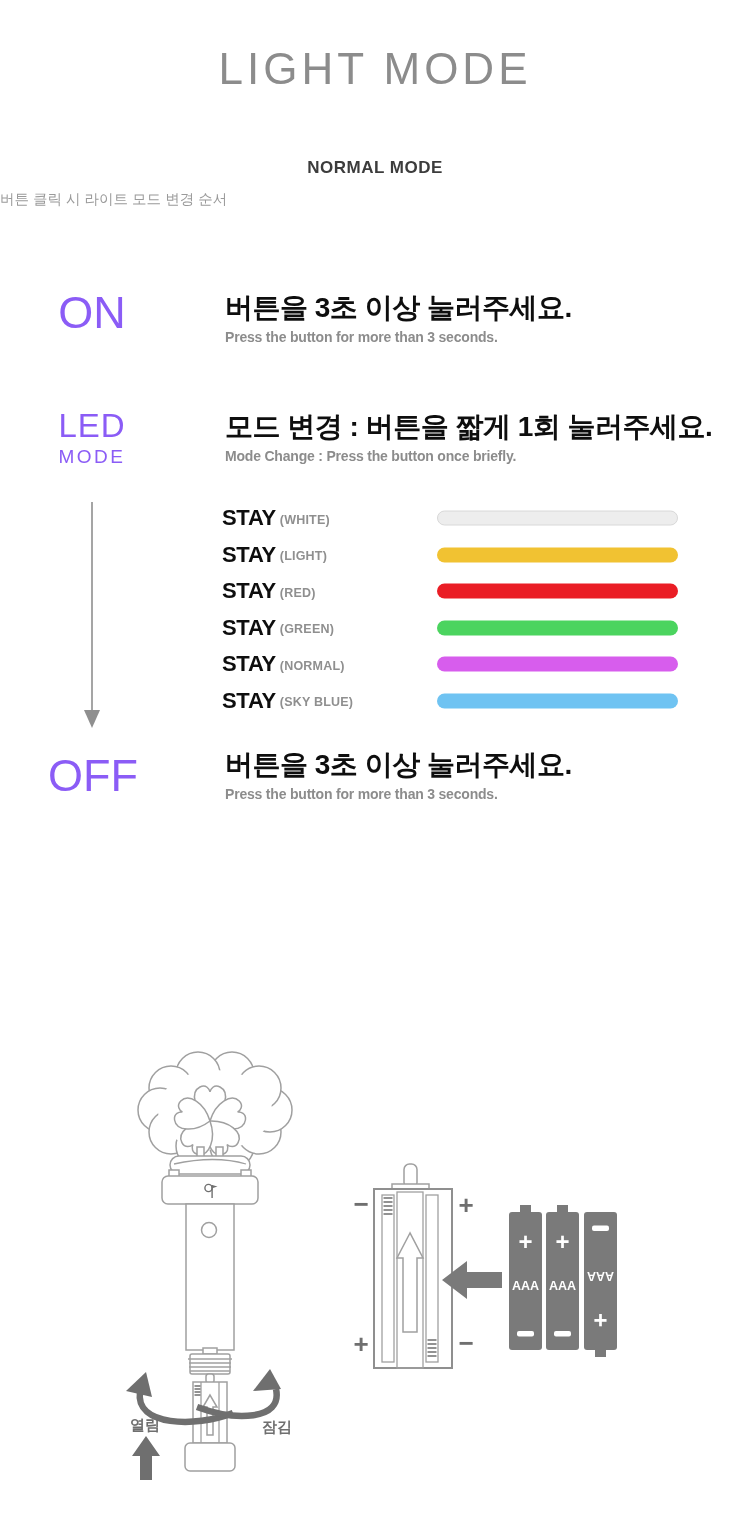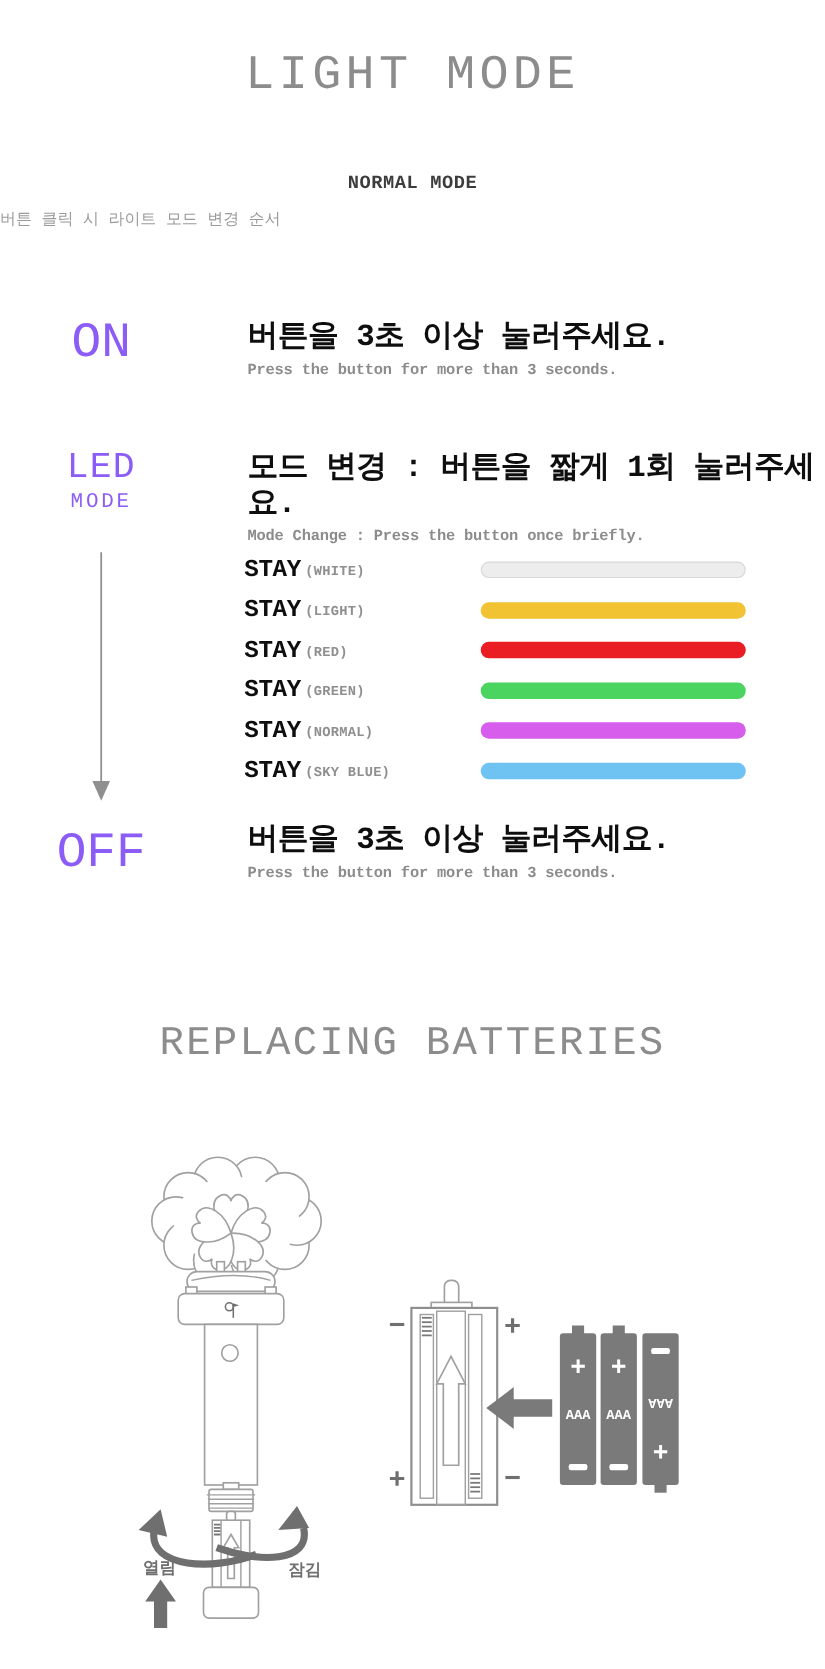--- a/index.html
+++ b/index.html
@@ -1,17 +1,17 @@
 <!DOCTYPE html>
 <html><head>
 <meta charset="utf-8">
 <style>
   html,body{margin:0;padding:0;background:#fff;}
   .page{position:relative;width:750px;height:1517px;background:#fff;overflow:hidden;
-        font-family:Liberation Mono, monospace;color:#111;}
+        font-family:Liberation Sans, sans-serif;color:#111;}
 
   .deco-title{position:absolute;left:0;width:100%;text-align:center;color:#8c8c8c;
               font-weight:400;white-space:nowrap;}
   #title-light{top:44px;font-size:44px;letter-spacing:4px;}
   #title-batteries{top:928px;font-size:37px;letter-spacing:2px;}
 
   .normal-mode-title{position:absolute;top:158px;left:0;width:100%;text-align:center;
               font-size:17px;font-weight:bold;color:#3c3c3c;letter-spacing:.5px;}
   .normal-mode-caption{position:absolute;top:190px;left:0;width:100%;
               font-size:14.5px;color:#9a9a9a;}
@@ -109,21 +109,20 @@
     <line x1="12" y1="4" x2="12" y2="214" stroke="#8f8f8f" stroke-width="1.6"></line>
     <polygon points="4,212 20,212 12,230" fill="#8f8f8f"></polygon>
   </svg>
 
   <div id="label-off" class="step-label">OFF</div>
   <div id="text-off" class="step-text">
     <div class="step-ko">버튼을 3초 이상 눌러주세요.</div>
     <div class="step-en">Press the button for more than 3 seconds.</div>
   </div>
 
-  <div id="title-batteries" class="deco-title">REPLACING BATTERIES</div>
 
   <svg id="diagram" width="750" height="477" viewBox="0 1040 750 477">
     <defs>
       <path id="petal" d="M0 0 C-16 -11 -20 -29 -10 -34 C-4 -37 -0.5 -32 0 -29 C0.5 -32 4 -37 10 -34 C20 -29 16 -11 0 0 Z"></path>
     </defs>
 
     <g>
       <g>
         <circle class="outline" cx="232" cy="1074" r="22"></circle>
         <circle class="outline" cx="198" cy="1074" r="22"></circle>

